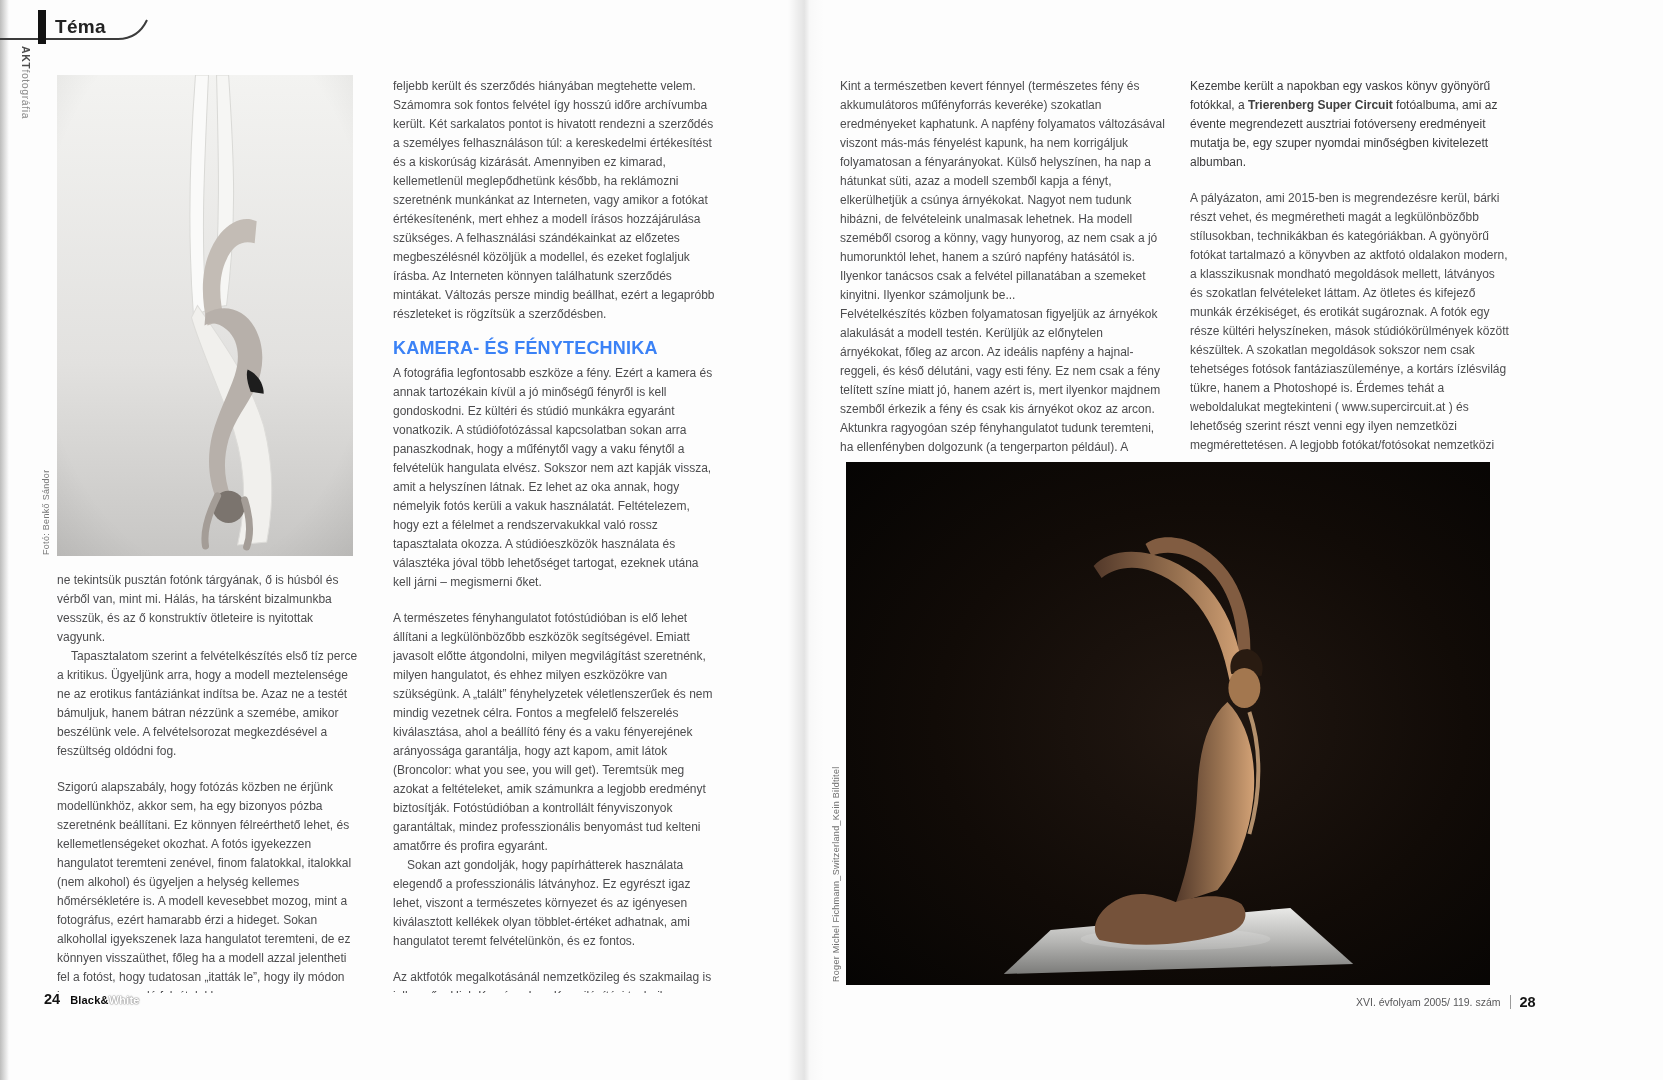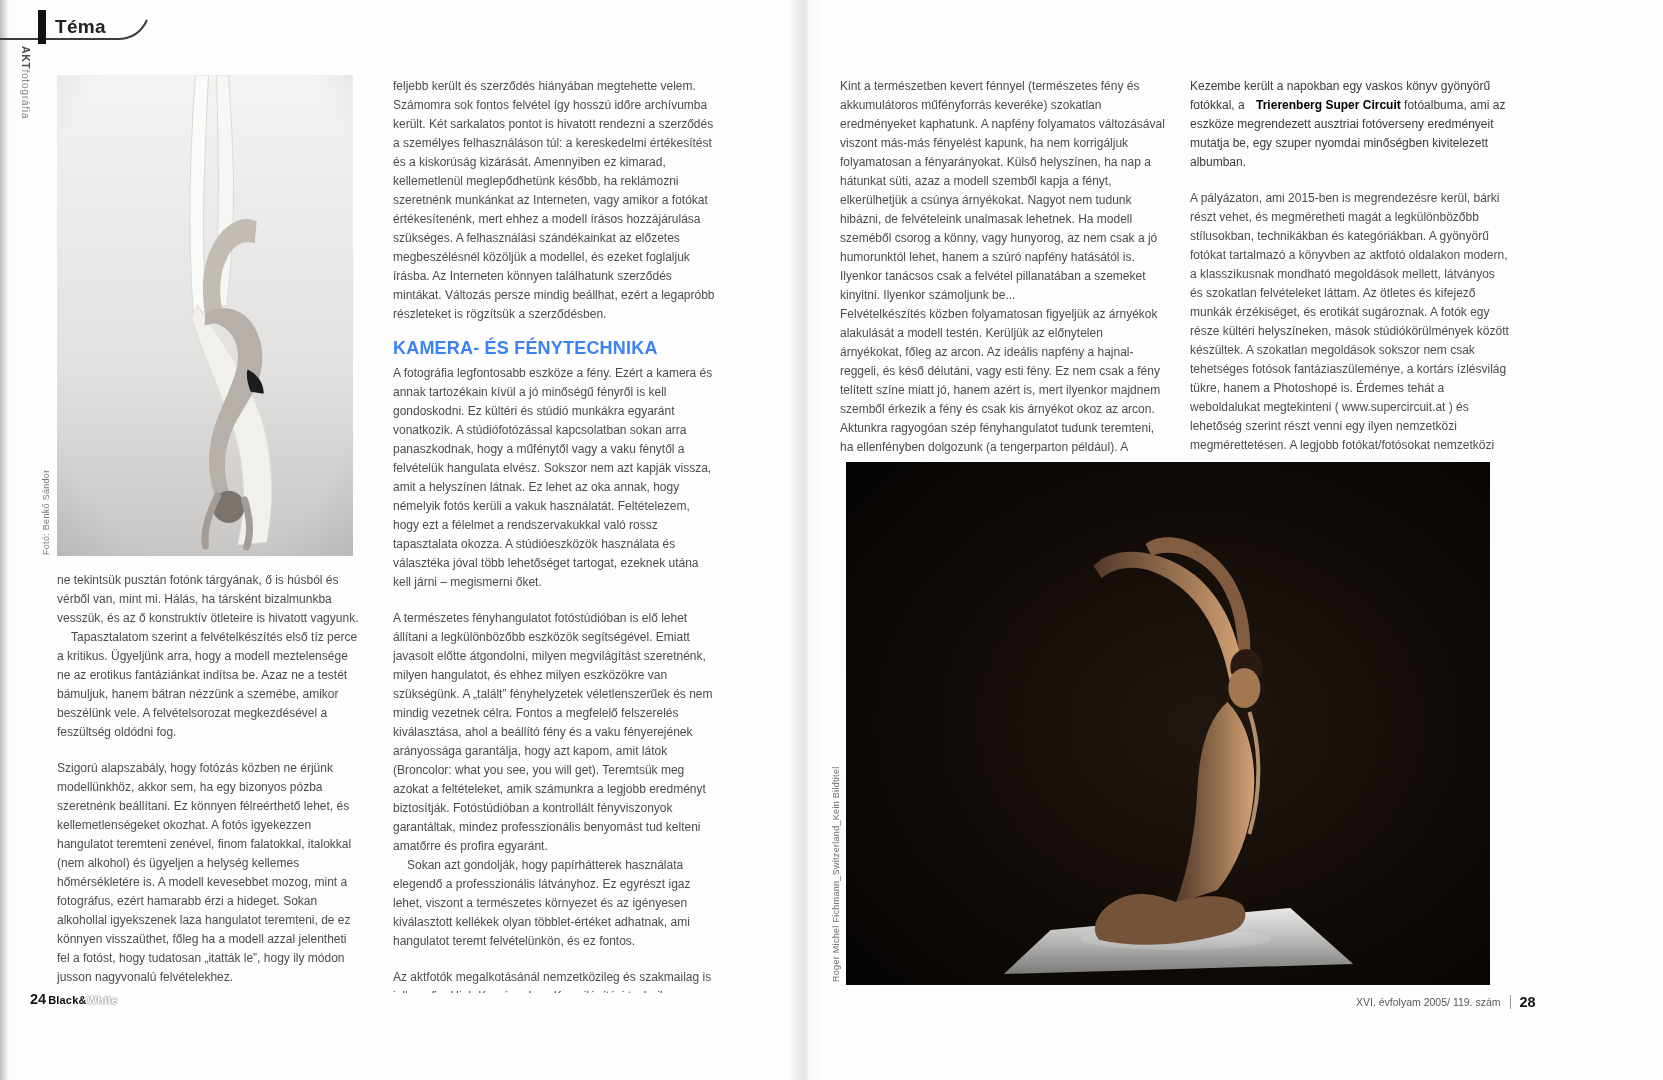--- a/index.html
+++ b/index.html
@@ -26,23 +26,23 @@
   .col{position:absolute;font-size:12px;line-height:19px;text-align:left;}
   .col p{margin:0;}
   .col p.gt{margin-top:17px;}
   .col p.ind{text-indent:14px;}
   .col-l1{left:57px;top:571px;width:304px;height:422px;overflow:hidden;}
   .col-l2{left:393px;top:77px;width:323px;height:916px;overflow:hidden;}
   .col-r1{left:840px;top:77px;width:326px;height:382px;overflow:hidden;}
   .col-r2{left:1190px;top:77px;width:320px;height:380px;overflow:hidden;}
   .sec-head{font-size:18px;font-weight:700;color:#3b82f6;letter-spacing:.2px;margin:15px 0 6px 0;}
   .lead{color:#3b3b3d;}
-  .lead b{font-weight:700;color:#000000;margin-left:8px;}
+  .lead b{font-weight:700;color:#404040;}
   
-  .footer-l{position:absolute;left:30px;top:991px;display:flex;align-items:baseline;gap:2px;}
+  .footer-l{position:absolute;left:44px;top:991px;display:flex;align-items:baseline;gap:10px;}
   .pageno{font-size:14.5px;font-weight:700;color:#141414;}
   .logo{font-size:11px;font-weight:800;letter-spacing:.2px;}
   .logo .lb{color:#0a0a0a;}
   .logo .lw{color:#fff;text-shadow:0 0 1px #8d8d8d,0 0 1px #8d8d8d,0 0 2px #8d8d8d;}
   .footer-r{position:absolute;left:1356px;top:994px;display:flex;align-items:center;gap:9px;}
   .issue{font-size:10.5px;color:#58585a;}
   .fdiv{width:1px;height:14px;background:#9a9a9a;}
 </style>
 </head>
 <body>
@@ -79,21 +79,21 @@
       <path d="M190 294 C199 298 206 307 206 318 L193 316 C190 308 188 299 190 294 Z" fill="#1d1d1d"></path>
       <circle cx="171" cy="431" r="16" fill="#7b746e"></circle>
       <path d="M160 420 C150 440 146 458 148 470" stroke="#a49d97" stroke-width="7" fill="none" stroke-linecap="round"></path>
       <path d="M187 424 C193 444 193 460 189 471" stroke="#a49d97" stroke-width="7" fill="none" stroke-linecap="round"></path>
       <rect width="295" height="480" fill="url(#lp-vig)"></rect>
     </svg>
   </div>
   <div class="vcredit lp">Fotó: Benkő Sándor</div>
 
   <div class="col col-l1">
-    <p>ne tekintsük pusztán fotónk tárgyának, ő is húsból és vérből van, mint mi. Hálás, ha társként bizalmunkba vesszük, és az ő konstruktív ötleteire is hivatott vagyunk.</p>
+    <p>ne tekintsük pusztán fotónk tárgyának, ő is húsból és vérből van, mint mi. Hálás, ha társként bizalmunkba vesszük, és az ő konstruktív ötleteire is nyitottak vagyunk.</p>
     <p class="ind">Tapasztalatom szerint a felvételkészítés első tíz perce a kritikus. Ügyeljünk arra, hogy a modell meztelensége ne az erotikus fantáziánkat indítsa be. Azaz ne a testét bámuljuk, hanem bátran nézzünk a szemébe, amikor beszélünk vele. A felvételsorozat megkezdésével a feszültség oldódni fog.</p>
     <p class="gt">Szigorú alapszabály, hogy fotózás közben ne érjünk modellünkhöz, akkor sem, ha egy bizonyos pózba szeretnénk beállítani. Ez könnyen félreérthető lehet, és kellemetlenségeket okozhat. A fotós igyekezzen hangulatot teremteni zenével, finom falatokkal, italokkal (nem alkohol) és ügyeljen a helység kellemes hőmérsékletére is. A modell kevesebbet mozog, mint a fotográfus, ezért hamarabb érzi a hideget. Sokan alkohollal igyekszenek laza hangulatot teremteni, de ez könnyen visszaüthet, főleg ha a modell azzal jelentheti fel a fotóst, hogy tudatosan „itatták le”, hogy ily módon jusson nagyvonalú felvételekhez.</p>
     <p class="gt">Minden kölcsönös szimpátia ellenére nem árt a felvételek jogi sorsáról előre gondoskodni (jogbiztonság), azaz szerződést kötni a képek felhasználás köréről. Ezt saját kellemetlen tapasztalatom mondatja velem. Első fotóalbumom előkészítésénél több modell utólag nem adta meg a közlés jogát, mivel közben a társadalmi ranglétrán</p>
   </div>
 
   <div class="col col-l2">
     <p>feljebb került és szerződés hiányában megtehette velem. Számomra sok fontos felvétel így hosszú időre archívumba került. Két sarkalatos pontot is hivatott rendezni a szerződés a személyes felhasználáson túl: a kereskedelmi értékesítést és a kiskorúság kizárását. Amennyiben ez kimarad, kellemetlenül meglepődhetünk később, ha reklámozni szeretnénk munkánkat az Interneten, vagy amikor a fotókat értékesítenénk, mert ehhez a modell írásos hozzájárulása szükséges. A felhasználási szándékainkat az előzetes megbeszélésnél közöljük a modellel, és ezeket foglaljuk írásba. Az Interneten könnyen találhatunk szerződés mintákat. Változás persze mindig beállhat, ezért a legapróbb részleteket is rögzítsük a szerződésben.</p>
     <h2 class="sec-head">KAMERA- ÉS FÉNYTECHNIKA</h2>
     <p>A fotográfia legfontosabb eszköze a fény. Ezért a kamera és annak tartozékain kívül a jó minőségű fényről is kell gondoskodni. Ez kültéri és stúdió munkákra egyaránt vonatkozik. A stúdiófotózással kapcsolatban sokan arra panaszkodnak, hogy a műfénytől vagy a vaku fénytől a felvételük hangulata elvész. Sokszor nem azt kapják vissza, amit a helyszínen látnak. Ez lehet az oka annak, hogy némelyik fotós kerüli a vakuk használatát. Feltételezem, hogy ezt a félelmet a rendszervakukkal való rossz tapasztalata okozza. A stúdióeszközök használata és választéka jóval több lehetőséget tartogat, ezeknek utána kell járni – megismerni őket.</p>
     <p class="gt">A természetes fényhangulatot fotóstúdióban is elő lehet állítani a legkülönbözőbb eszközök segítségével. Emiatt javasolt előtte átgondolni, milyen megvilágítást szeretnénk, milyen hangulatot, és ehhez milyen eszközökre van szükségünk. A „talált” fényhelyzetek véletlenszerűek és nem mindig vezetnek célra. Fontos a megfelelő felszerelés kiválasztása, ahol a beállító fény és a vaku fényerejének arányossága garantálja, hogy azt kapom, amit látok (Broncolor: what you see, you will get). Teremtsük meg azokat a feltételeket, amik számunkra a legjobb eredményt biztosítják. Fotóstúdióban a kontrollált fényviszonyok garantáltak, mindez professzionális benyomást tud kelteni amatőrre és profira egyaránt.</p>
@@ -104,21 +104,21 @@
 
   <div class="fold"></div>
 
   <div class="col col-r1">
     <p>Kint a természetben kevert fénnyel (természetes fény és akkumulátoros műfényforrás keveréke) szokatlan eredményeket kaphatunk. A napfény folyamatos változásával viszont más-más fényelést kapunk, ha nem korrigáljuk folyamatosan a fényarányokat. Külső helyszínen, ha nap a hátunkat süti, azaz a modell szemből kapja a fényt, elkerülhetjük a csúnya árnyékokat. Nagyot nem tudunk hibázni, de felvételeink unalmasak lehetnek. Ha modell szeméből csorog a könny, vagy hunyorog, az nem csak a jó humorunktól lehet, hanem a szúró napfény hatásától is. Ilyenkor tanácsos csak a felvétel pillanatában a szemeket kinyitni. Ilyenkor számoljunk be...</p>
     <p>Felvételkészítés közben folyamatosan figyeljük az árnyékok alakulását a modell testén. Kerüljük az előnytelen árnyékokat, főleg az arcon. Az ideális napfény a hajnal-reggeli, és késő délutáni, vagy esti fény. Ez nem csak a fény telített színe miatt jó, hanem azért is, mert ilyenkor majdnem szemből érkezik a fény és csak kis árnyékot okoz az arcon. Aktunkra ragyogóan szép fényhangulatot tudunk teremteni, ha ellenfényben dolgozunk (a tengerparton például). A filmeseknek ez az egyik kedvenc hangulatkeltő fogásuk, de figyeljünk a motívum helyes exponálására is.</p>
     <p>A modell sminkelése, felkészítése, segíthet előnyösebb fényképhez jutni. Fodrász és stylist munkája előnyt jelenthet. Költséges, de sokszor megéri, főleg, ha sminkesünk a hajkészítéshez is ért.</p>
   </div>
 
   <div class="col col-r2">
-    <p class="lead"><span>Kezembe került a napokban egy vaskos könyv gyönyörű fotókkal, a </span><b>Trierenberg Super Circuit</b><span> fotóalbuma, ami az eszköze megrendezett ausztriai fotóverseny eredményeit mutatja be, egy szuper nyomdai minőségben kivitelezett albumban.</span></p>
+    <p class="lead"><span>Kezembe került a napokban egy vaskos könyv gyönyörű fotókkal, a </span><b>Trierenberg Super Circuit</b><span> fotóalbuma, ami az évente megrendezett ausztriai fotóverseny eredményeit mutatja be, egy szuper nyomdai minőségben kivitelezett albumban.</span></p>
     <p class="gt">A pályázaton, ami 2015-ben is megrendezésre kerül, bárki részt vehet, és megméretheti magát a legkülönbözőbb stílusokban, technikákban és kategóriákban. A gyönyörű fotókat tartalmazó a könyvben az aktfotó oldalakon modern, a klasszikusnak mondható megoldások mellett, látványos és szokatlan felvételeket láttam. Az ötletes és kifejező munkák érzékiséget, és erotikát sugároznak. A fotók egy része kültéri helyszíneken, mások stúdiókörülmények között készültek. A szokatlan megoldások sokszor nem csak tehetséges fotósok fantáziaszüleménye, a kortárs ízlésvilág tükre, hanem a Photoshopé is. Érdemes tehát a weboldalukat megtekinteni ( www.supercircuit.at ) és lehetőség szerint részt venni egy ilyen nemzetközi megmérettetésen. A legjobb fotókat/fotósokat nemzetközi szinten jegyzett ismert szakemberekből álló zsűri választja ki. Írásunk néhány illusztrációja is ebből az anyagból került felhasználásra. ( - )</p>
 
   </div>
 
   <div class="photo-right">
     <svg viewBox="0 0 645 523" preserveAspectRatio="none">
       <defs>
         <radialGradient id="rp-bg" cx="0.55" cy="0.5" r="0.75">
           <stop offset="0" stop-color="#211711"></stop>
             <stop offset="0.55" stop-color="#110b07"></stop>

